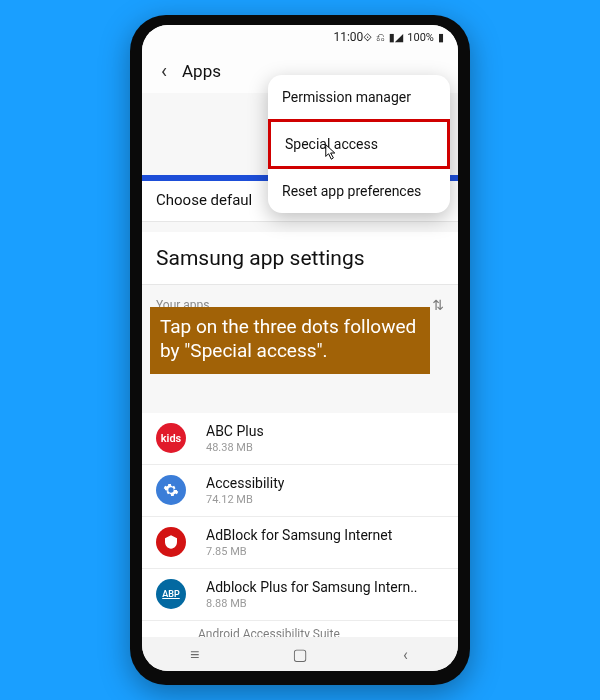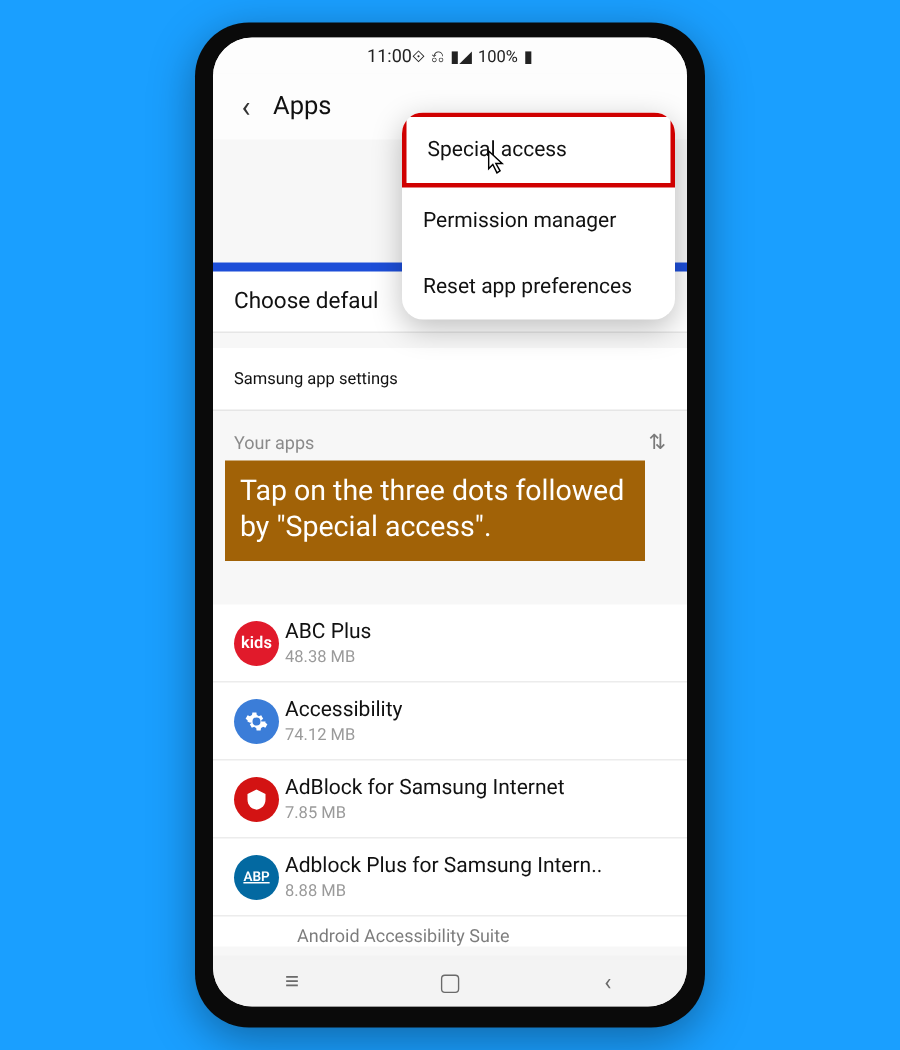--- a/index.html
+++ b/index.html
@@ -25,21 +25,21 @@
     height: 100%;
     background: #f7f7f7;
     border-radius: 26px;
     overflow: hidden;
     position: relative;
   }
   .statusbar {
     height: 24px;
     display: flex;
     align-items: center;
-    justify-content: center;
+    justify-content: flex-end;
     padding: 0 14px;
     font-size: 12px;
     color: #222;
     background: #fdfdfd;
   }
   .status-icons { display: flex; gap: 4px; align-items: center; font-size: 11px; }
   .header {
     height: 44px;
     display: flex;
     align-items: center;
@@ -85,21 +85,21 @@
     background: #fff;
     padding: 10px 14px 12px 14px;
     border-top: 6px solid #1d4ed8;
     border-bottom: 1px solid #e6e6e6;
   }
   .section-default .title { font-size: 15px; color: #111; }
   .section-default .sub { font-size: 11px; color: #9a9a9a; margin-top: 3px; line-height: 1.25; }
   .section-simple {
     background: #fff;
     padding: 14px;
-    font-size: 11px;
+    font-size: 21px;
     color: #111;
     border-bottom: 1px solid #e6e6e6;
     margin-top: 10px;
   }
   .your-apps-row {
     display: flex;
     justify-content: space-between;
     align-items: center;
     padding: 12px 14px 8px 14px;
     font-size: 12px;
@@ -117,22 +117,22 @@
     line-height: 1.28;
     padding: 8px 10px 10px 10px;
     z-index: 40;
   }
   .app-list {
     margin-top: 92px;
     background: #fff;
   }
   .app-item {
     display: flex;
-    align-items: center;
-    gap: 4px;
+    align-items: flex-start;
+    gap: 20px;
     padding: 10px 14px;
     border-bottom: 1px solid #ececec;
   }
   .app-icon {
     width: 30px; height: 30px; border-radius: 50%;
     display: flex; align-items: center; justify-content: center;
     color: #fff; font-size: 11px; font-weight: 600;
     flex-shrink: 0;
   }
   .ic-red { background: #e11a2b; }
@@ -172,27 +172,27 @@
         <span>▮</span>
       </span>
     </div>
 
     <div class="header">
       <span class="back-chevron">‹</span>
       <span>Apps</span>
     </div>
 
     <div class="popover">
+      <div class="popover-item">Permission manager</div>
       <div class="popover-item highlight">
         <span>Special access</span>
         <svg class="cursor" viewBox="0 0 20 26">
           <path d="M1 1 L1 18 L5 14 L9 22 L12 20 L8 13 L14 13 Z" fill="#fff" stroke="#000" stroke-width="1.4"></path>
         </svg>
       </div>
-      <div class="popover-item">Permission manager</div>
       <div class="popover-item">Reset app preferences</div>
     </div>
 
     <div class="section-default">
       <div class="title">Choose defaul</div>
     </div>
 
     <div class="section-simple">
       <span>Samsung app settings</span>
     </div>

